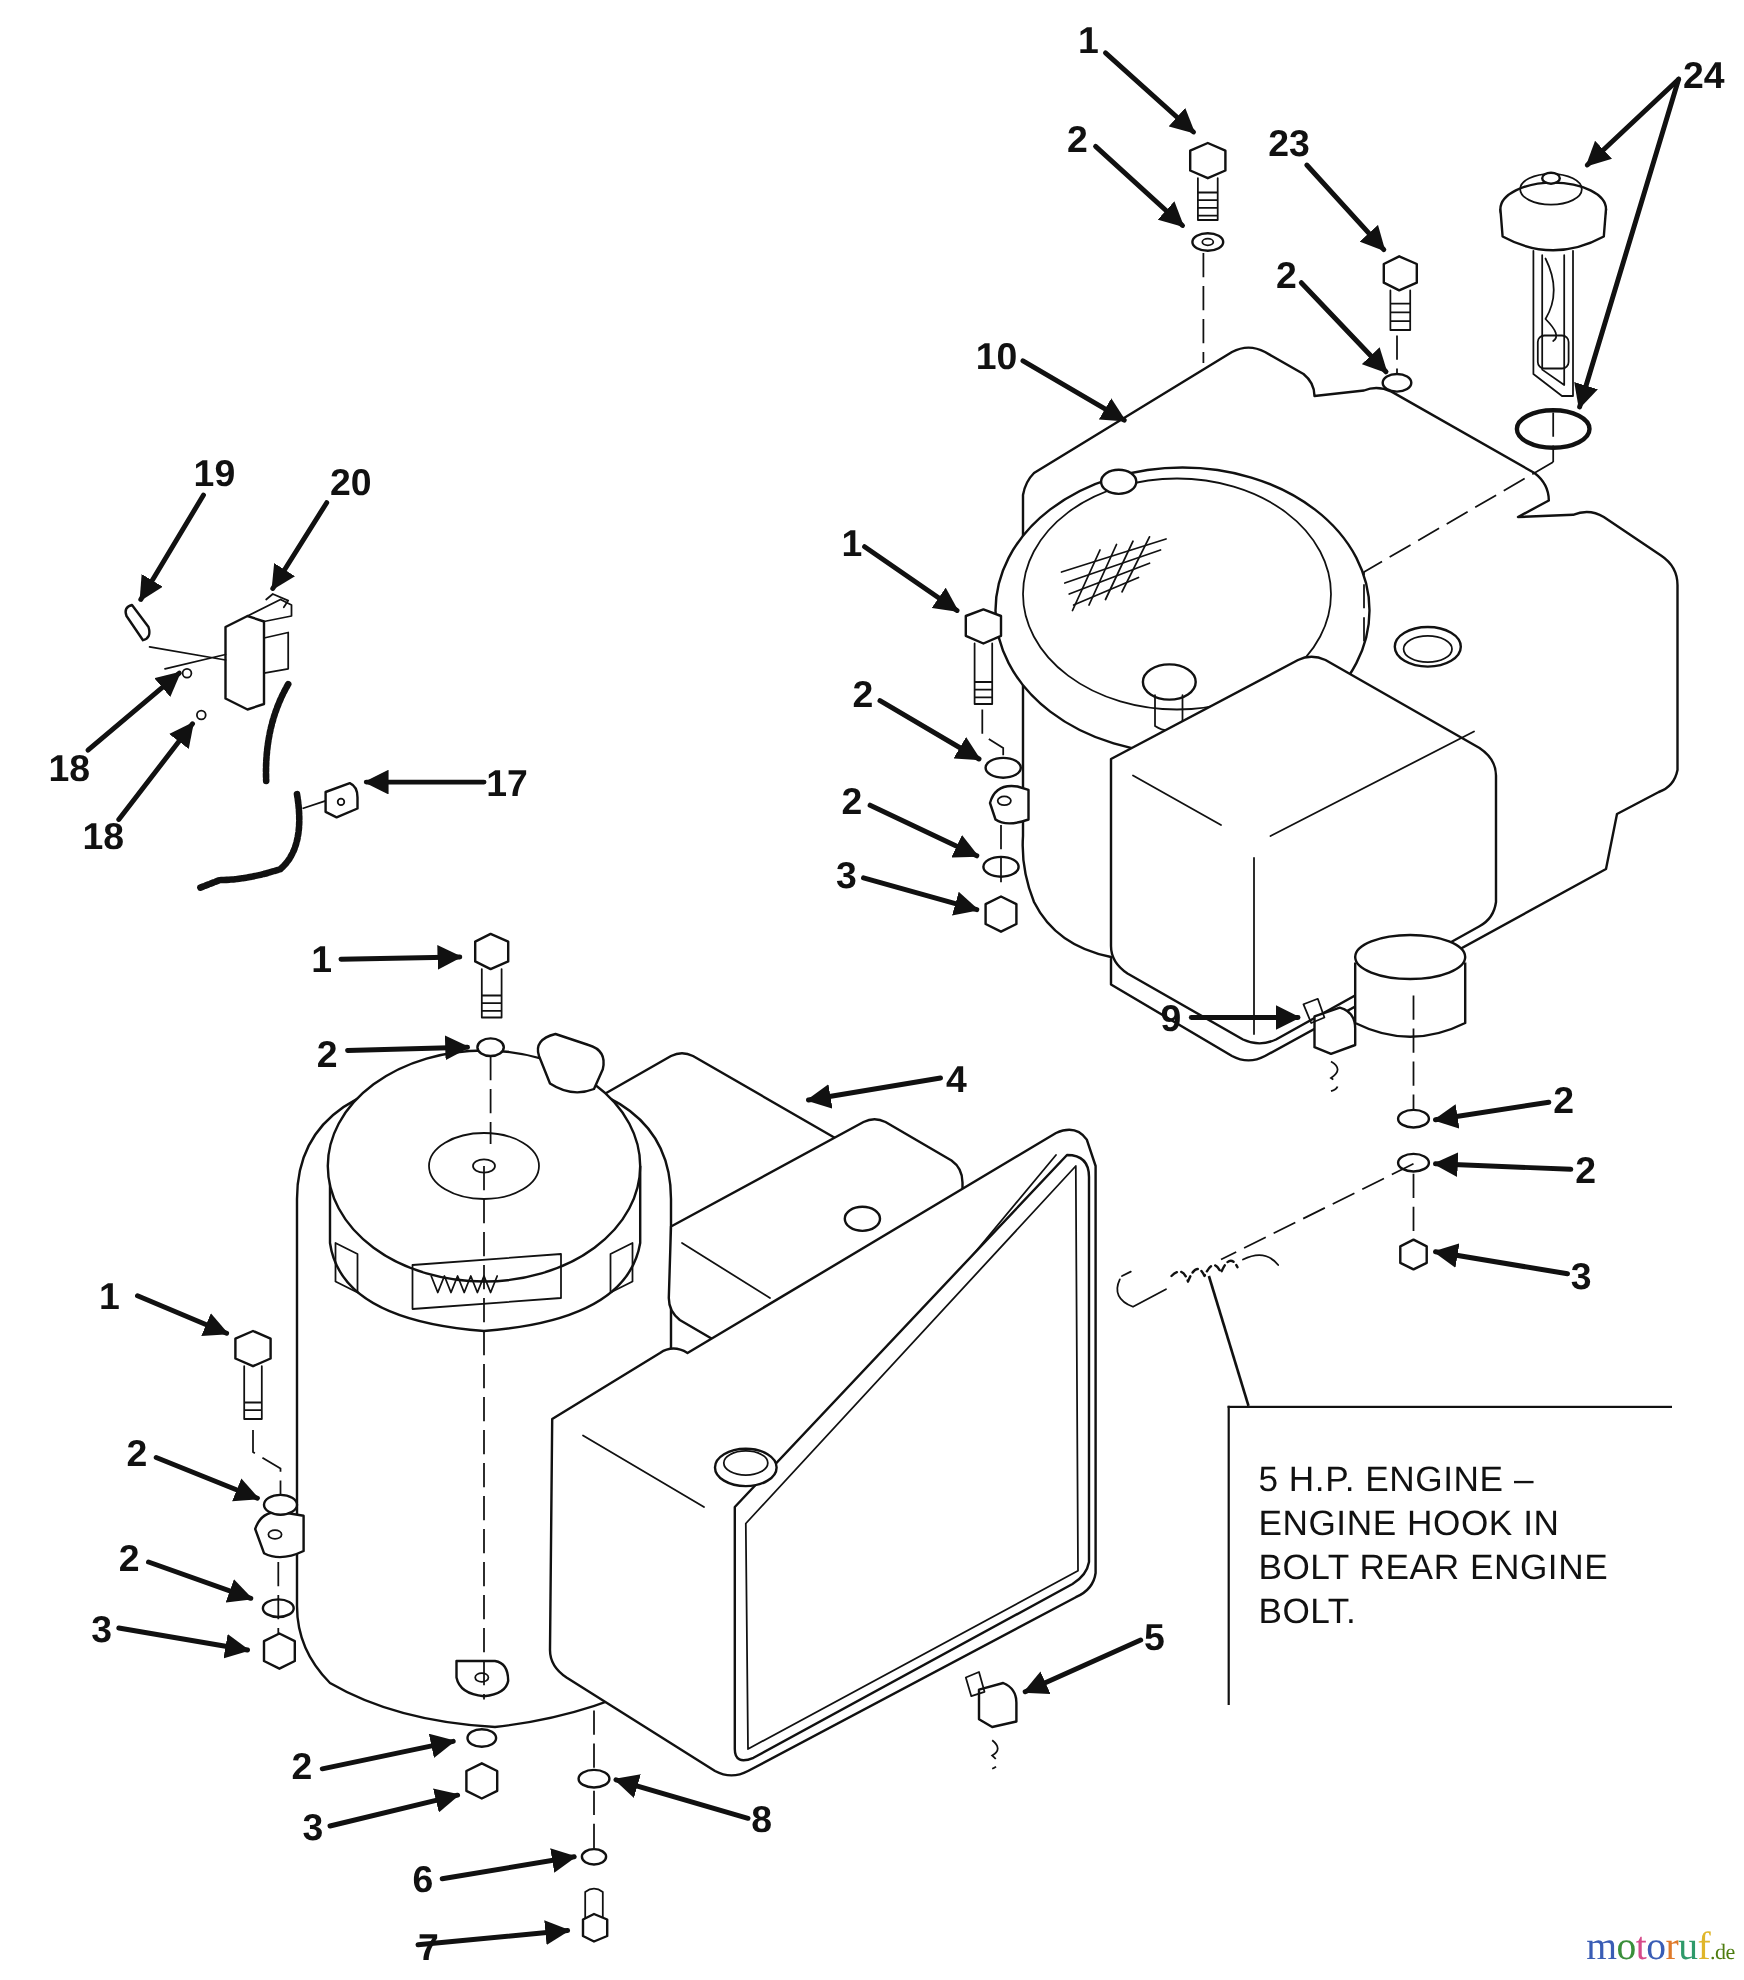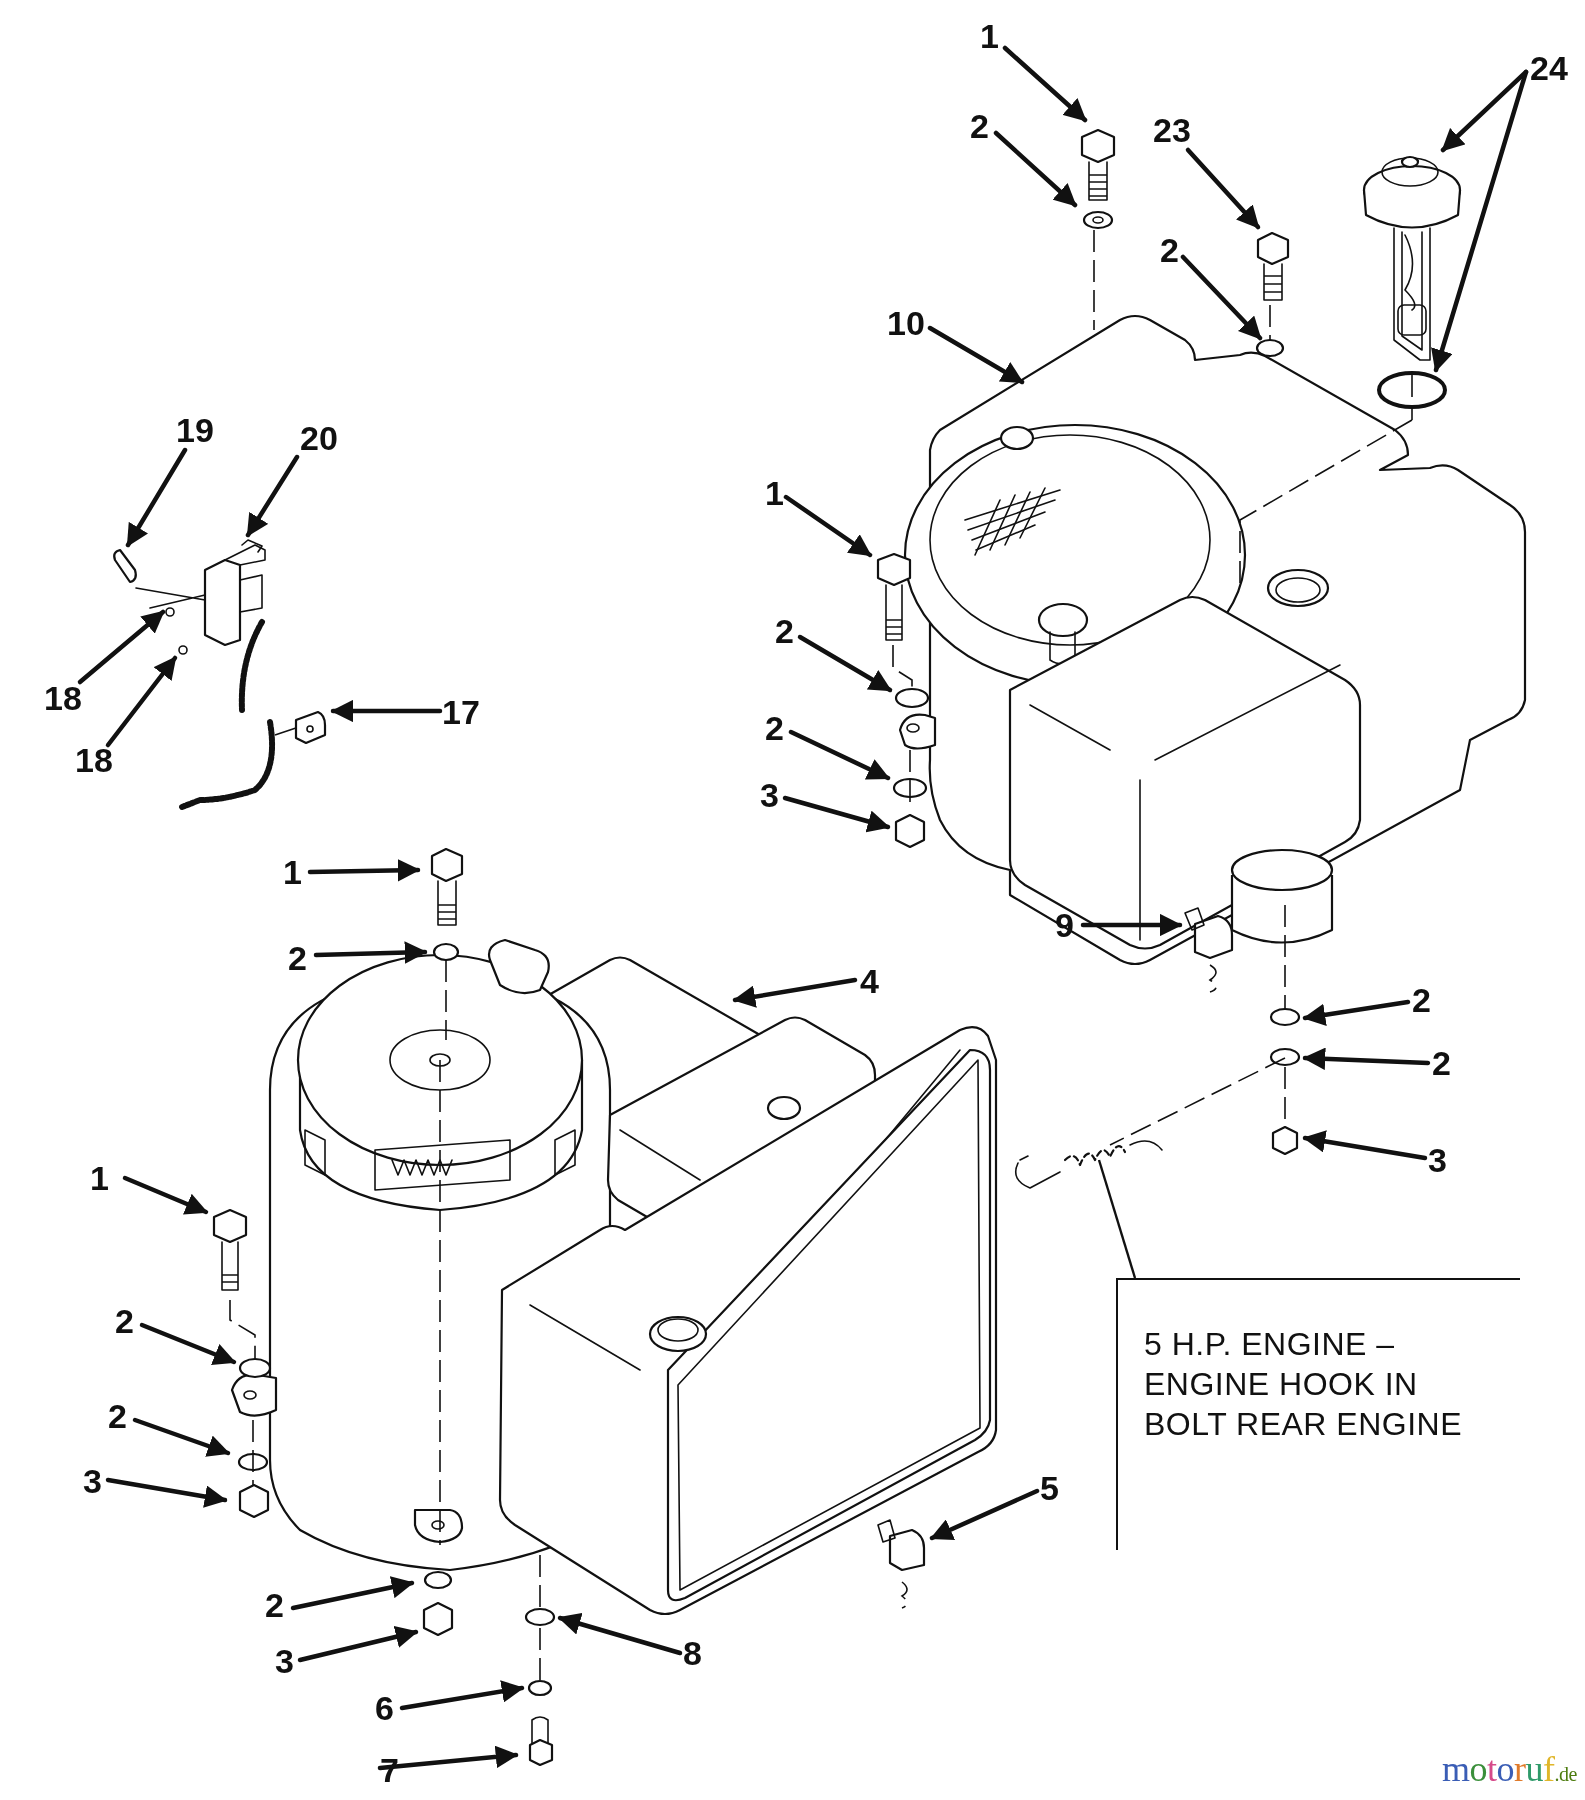--- a/index.html
+++ b/index.html
@@ -284,17 +284,18 @@
     <text class="callout" x="375" y="1720">6</text>
     <text class="callout" x="380" y="1782">7</text>
   </g>
 </svg>
 
 <div id="note-box"></div>
 <div id="note-text">
   <div>5 H.P. ENGINE –</div>
   <div>ENGINE HOOK IN</div>
   <div>BOLT REAR ENGINE</div>
+  <div>BOLT.</div>
 </div>
 
 <div id="watermark">
   <span style="color: rgb(58, 93, 181);">m</span><span style="color: rgb(58, 143, 58);">o</span><span style="color: rgb(214, 74, 138);">t</span><span style="color: rgb(58, 93, 181);">o</span><span style="color: rgb(224, 122, 42);">r</span><span style="color: rgb(47, 154, 106);">u</span><span style="color: rgb(224, 182, 42);">f</span><span class="wm-de">.de</span>
 </div>
 
 </body></html>

